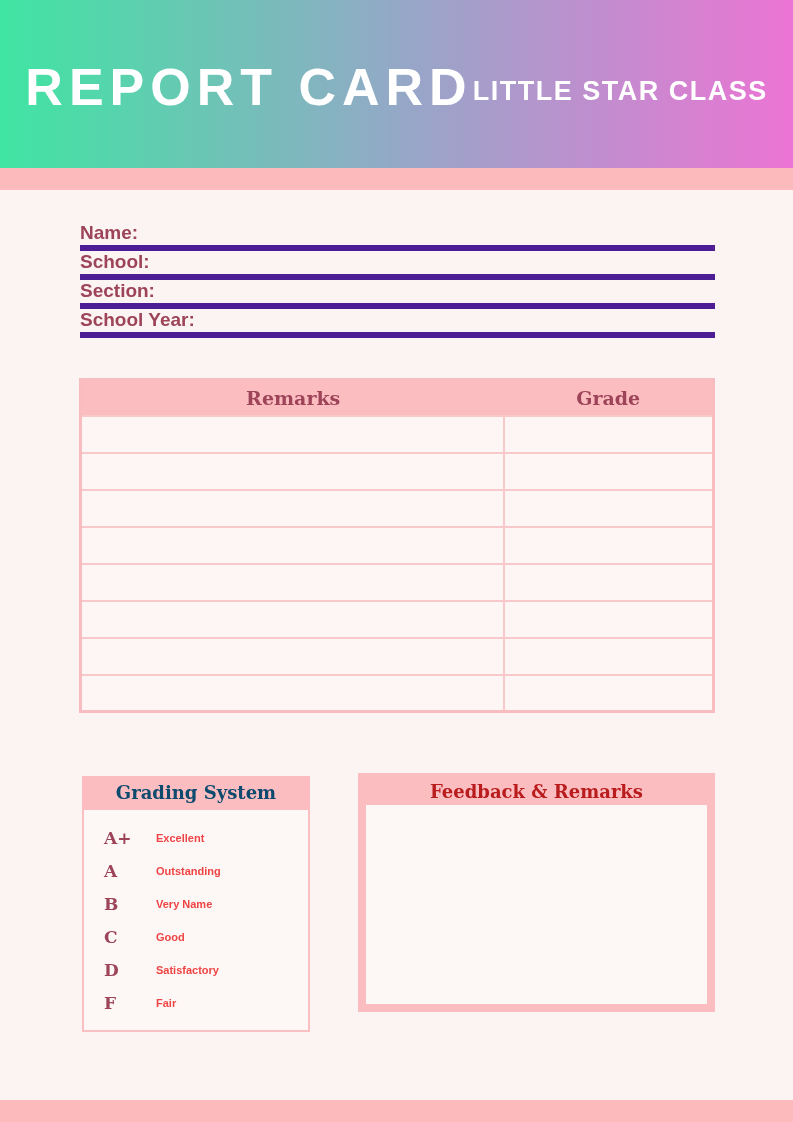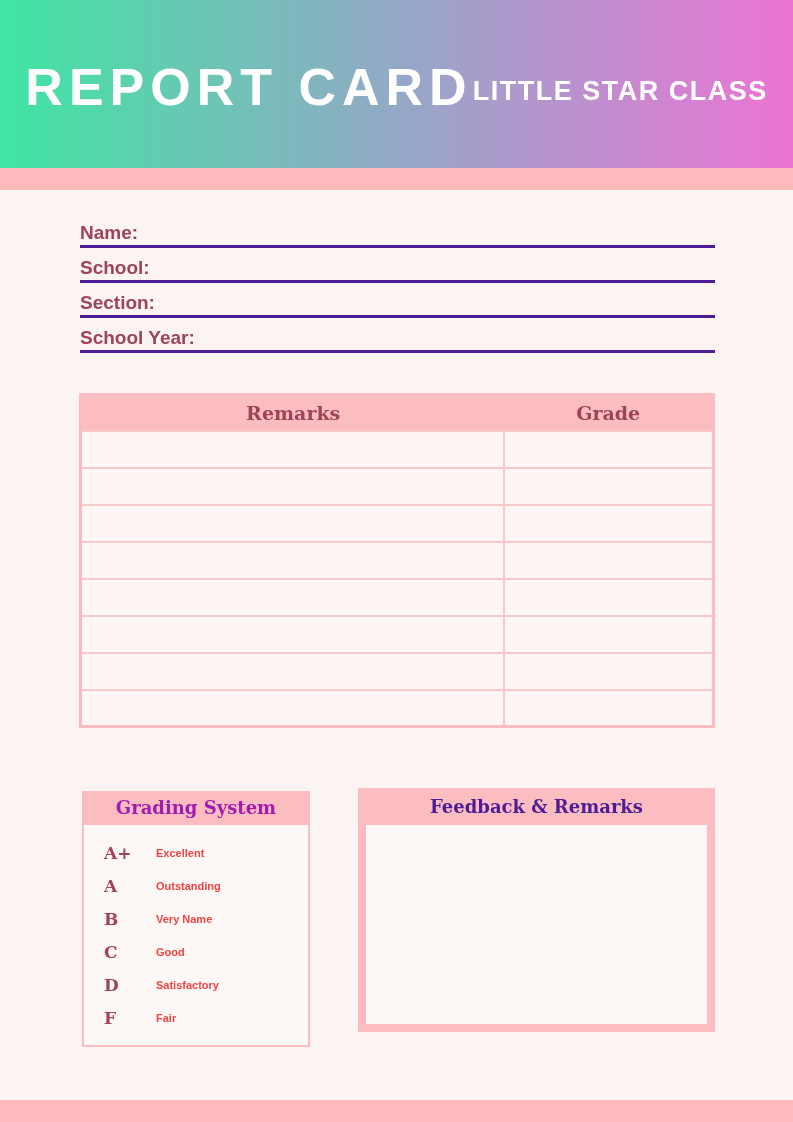--- a/index.html
+++ b/index.html
@@ -25,22 +25,22 @@
   .subtitle {
     color:#ffffff; font-size:27px; font-weight:bold;
     letter-spacing:1.5px; margin-top:9px;
   }
   .strip { width:100%; height:22px; background:#fcbabd; }
   .strip-bottom { position:absolute; left:0; bottom:0; width:100%; height:22px; background:#fcbabd; }
 
   
   .fields { margin:32px 78px 0 80px; }
   .field {
-    border-bottom:3px solid #4c1d95;
-    padding-bottom:2px; margin-bottom:9px;
+    border-bottom:6px solid #4c1d95;
+    padding-bottom:2px; margin-bottom:0;
     min-height:23px;
   }
   .field-label {
     color:#9d4459; font-size:19px; font-weight:bold;
     line-height:21px; display:inline-block;
   }
 
   
   .grades-table {
     width:636px; margin:40px 0 0 79px;
@@ -64,44 +64,44 @@
 
   
   .boxes {
     display:flex; align-items:flex-start;
     margin:60px 78px 0 82px; gap:48px;
   }
   .grading { width:228px; margin-top:3px; }
   .grading-header {
     background:#fcbdc1; height:34px; line-height:34px;
     text-align:center; font-family:"DejaVu Serif", serif;
-    color:#a21caf; font-size:18px; font-weight:bold;
+    color:#0c4a6e; font-size:18px; font-weight:bold;
   }
   .grading-body {
     border:2px solid #f9bfc3; border-top:none;
     background:#fdf7f6;
     padding:12px 8px 10px 20px;
     min-height:207px;
   }
   .grading-row { display:flex; line-height:33px; }
   .grading-letter {
     width:52px; font-family:"DejaVu Serif", serif;
     color:#9d4459; font-size:17px; font-weight:bold;
   }
   .grading-desc {
     font-family:Liberation Sans, sans-serif;
     color:#ef4444; font-size:11px; font-weight:bold;
   }
   .feedback {
     width:357px; background:#fcbdc1; padding:0 8px 8px 8px;
   }
   .feedback-header {
-    height:37px; line-height:38px; text-align:center;
+    height:32px; line-height:38px; text-align:center;
     font-family:"DejaVu Serif", serif;
-    color:#4c1d95; font-size:18px; font-weight:bold;
+    color:#b91c1c; font-size:18px; font-weight:bold;
   }
   .feedback-area {
     height:199px; background:#fdf7f6;
   }
 </style>
 </head>
 <body>
 
 <div class="page">
 

